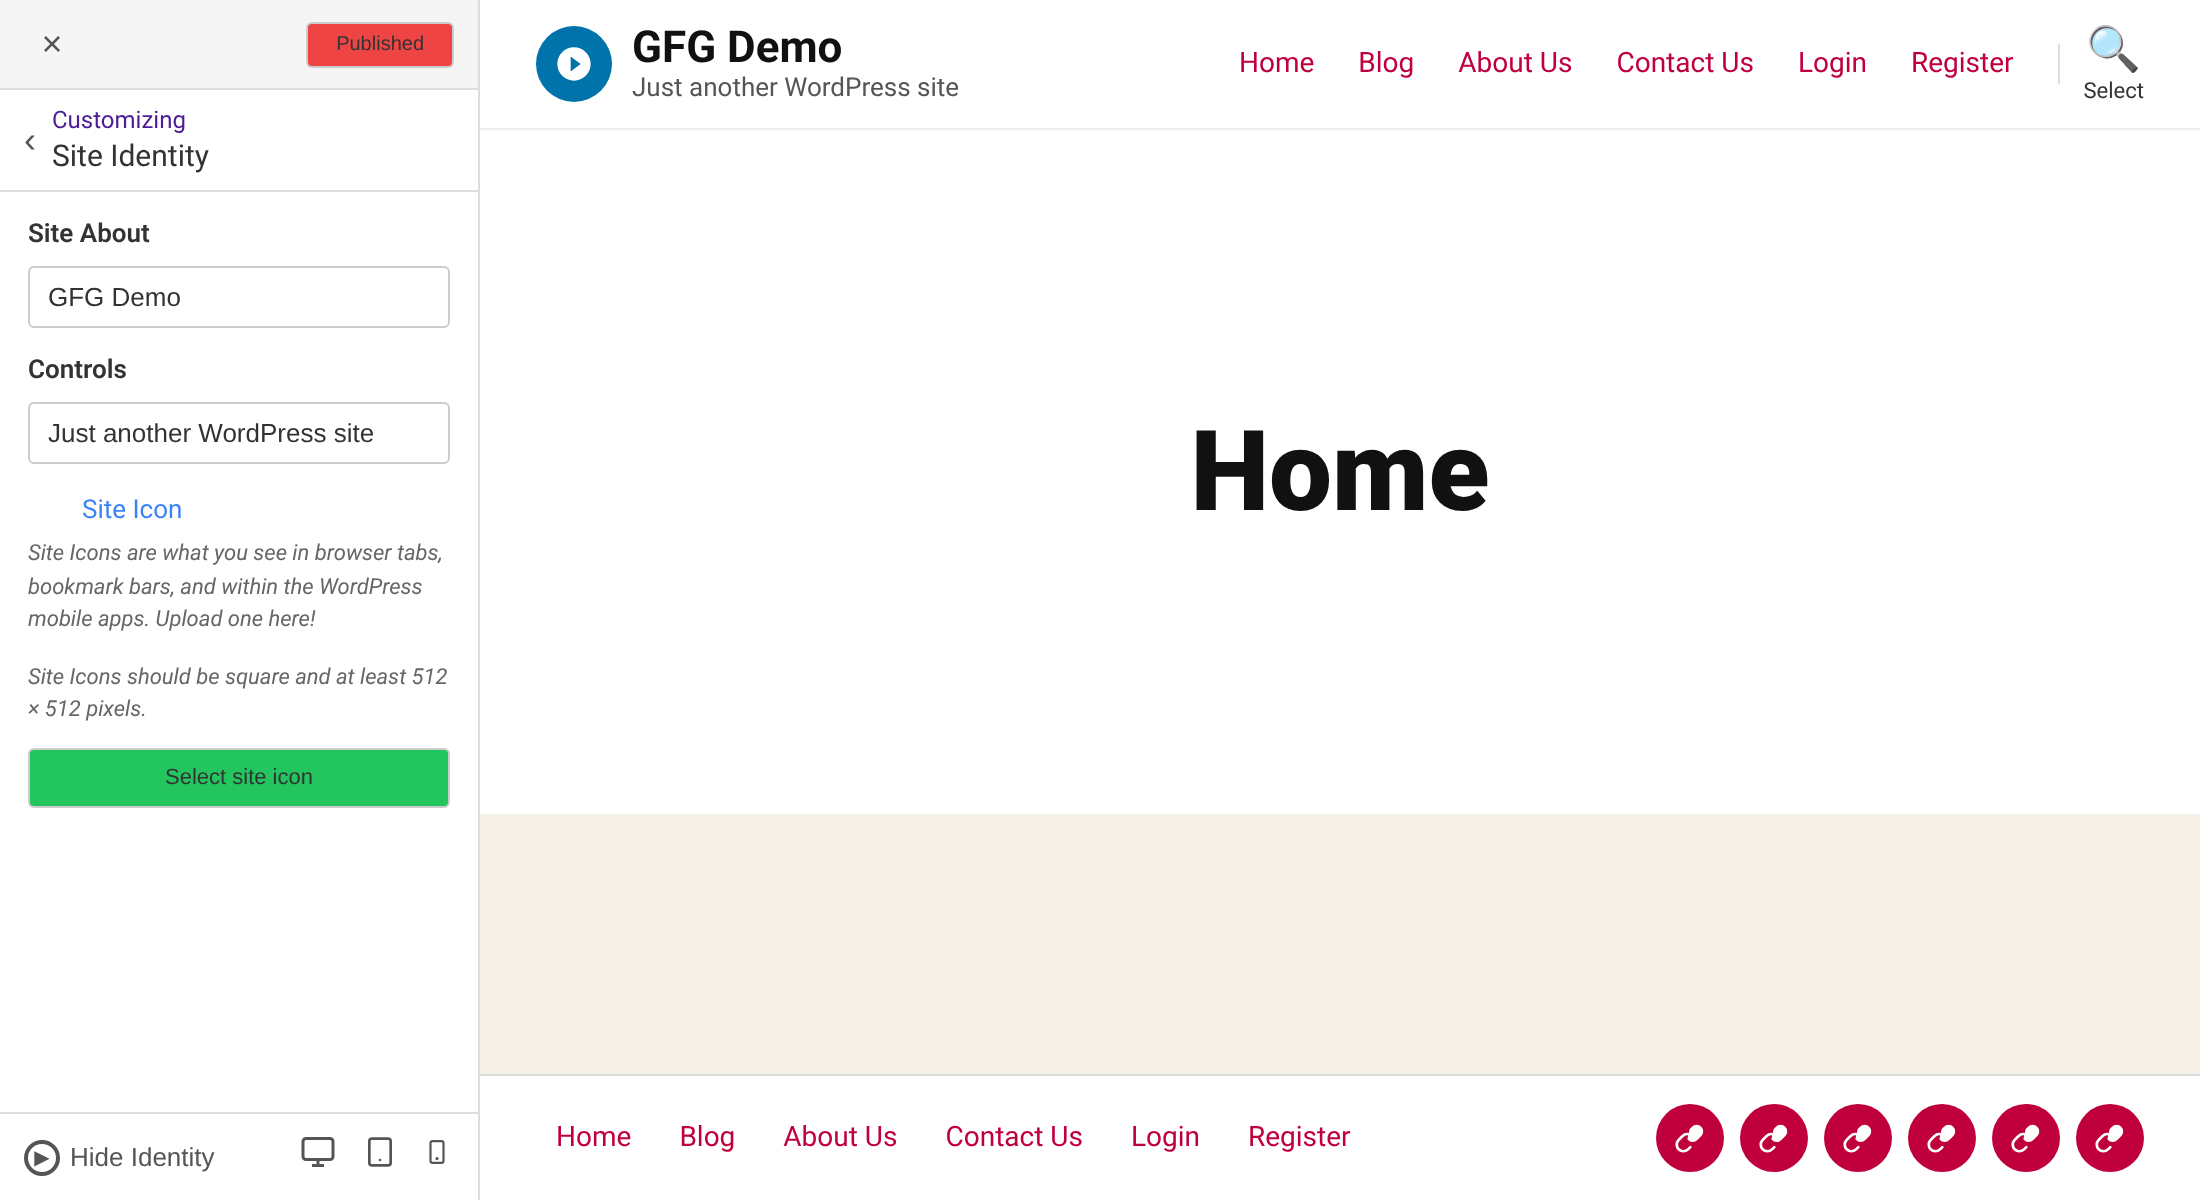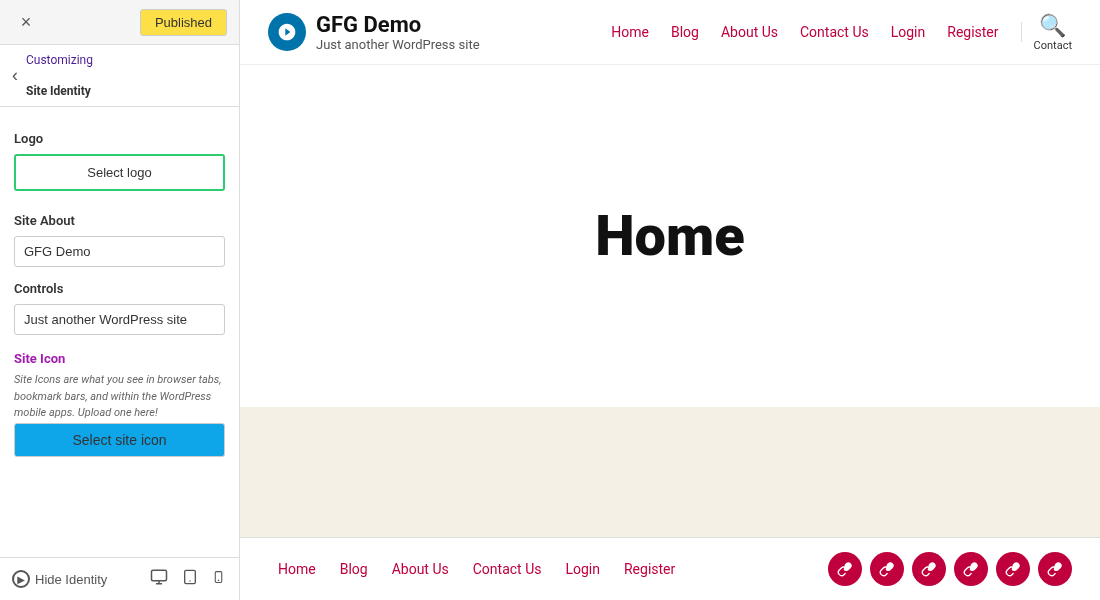--- a/index.html
+++ b/index.html
@@ -2,33 +2,33 @@
 <html><head>
   <meta charset="utf-8">
   <style>
     * { box-sizing: border-box; margin: 0; padding: 0; }
     body { font-family: -apple-system, BlinkMacSystemFont, 'Segoe UI', Roboto, sans-serif; width: 1100px; height: 600px; overflow: hidden; display: flex; flex-direction: column; background: #fff; }
 
     
     .left-panel { width: 240px; height: 100%; background: #fff; border-right: 1px solid #ddd; display: flex; flex-direction: column; flex-shrink: 0; overflow: hidden; }
     .panel-header { display: flex; align-items: center; justify-content: space-between; padding: 8px 12px; border-bottom: 1px solid #ddd; background: #f5f5f5; flex-shrink: 0; }
     .close-btn { background: none; border: none; cursor: pointer; font-size: 18px; color: #555; width: 28px; height: 28px; display: flex; align-items: center; justify-content: center; }
-    .published-btn { background: #fde047; border: 1px solid #ccc; border-radius: 3px; padding: 5px 14px; font-size: 13px; color: #333; cursor: pointer; }
+    .published-btn { background: #ef4444; border: 1px solid #ccc; border-radius: 3px; padding: 5px 14px; font-size: 10px; color: #333; cursor: pointer; }
     .panel-nav { display: flex; align-items: center; padding: 8px 12px; border-bottom: 1px solid #ddd; flex-shrink: 0; }
     .back-arrow { background: none; border: none; cursor: pointer; font-size: 18px; color: #555; margin-right: 8px; }
     .panel-nav-title { font-size: 12px; color: #4c1d95; }
-    .panel-main-title { font-size: 12px; font-weight: 700; color: #333; margin-top: 17px; }
+    .panel-main-title { font-size: 15px; font-weight: 400; color: #333; margin-top: 2px; }
     .panel-section-label { font-size: 13px; font-weight: 600; color: #333; margin-bottom: 8px; }
     .select-logo-btn { width: 100%; background: #fff; border: 2px solid #2ecc71; border-radius: 3px; padding: 9px; font-size: 13px; color: #333; cursor: pointer; margin-bottom: 14px; }
     .input-field { width: 100%; border: 1px solid #ccc; border-radius: 3px; padding: 7px 9px; font-size: 13px; color: #333; margin-bottom: 4px; outline: none; }
     .section-divider { margin-top: 10px; margin-bottom: 8px; }
-    .site-icon-label { font-size: 13px; font-weight: 700; color: #a21caf; margin-bottom: 6px; }
-    .site-icon-desc { font-size: 11px; color: #666; line-height: 1.5; margin-bottom: 1px; font-style: italic; }
+    .site-icon-label { font-size: 13px; font-weight: 400; color: #3b82f6; margin-bottom: 6px; margin-left: 27px; }
+    .site-icon-desc { font-size: 11px; color: #666; line-height: 1.5; margin-bottom: 12px; font-style: italic; }
     .site-icon-note { font-size: 11px; color: #666; line-height: 1.5; margin-bottom: 10px; font-style: italic; }
-    .select-icon-btn { width: 100%; background: #0ea5e9; border: 1px solid #ccc; border-radius: 3px; padding: 8px; font-size: 14px; color: #333; cursor: pointer; }
+    .select-icon-btn { width: 100%; background: #22c55e; border: 1px solid #ccc; border-radius: 3px; padding: 8px; font-size: 11px; color: #333; cursor: pointer; }
     .panel-footer { display: flex; align-items: center; justify-content: space-between; padding: 8px 12px; border-top: 1px solid #ddd; flex-shrink: 0; background: #fff; }
     .hide-controls { display: flex; align-items: center; gap: 6px; background: none; border: none; cursor: pointer; font-size: 13px; color: #555; }
     .device-icons { display: flex; gap: 10px; }
     .device-btn { background: none; border: none; cursor: pointer; font-size: 16px; color: #555; padding: 2px; }
 
     
     .main-area { flex: 1; display: flex; flex-direction: column; overflow: hidden; position: relative; }
     .site-header { display: flex; align-items: center; justify-content: space-between; padding: 12px 28px; border-bottom: 1px solid #eee; background: #fff; flex-shrink: 0; }
     .site-brand { display: flex; align-items: center; gap: 10px; }
     .brand-logo { width: 38px; height: 38px; border-radius: 50%; background: #0073aa; display: flex; align-items: center; justify-content: center; }
@@ -82,38 +82,35 @@
       <div class="panel-nav">
         <button class="back-arrow">‹</button>
         <div>
           <div class="panel-nav-title">Customizing</div>
           <div class="panel-main-title">Site Identity</div>
         </div>
       </div>
 
       <div class="panel-scroll-area">
 
-        <div class="section-divider">
-          <div class="panel-section-label">Logo</div>
-          <button class="select-logo-btn">Select logo</button>
-        </div>
 
         <div style="margin-bottom:10px;">
           <div class="panel-section-label">Site About</div>
           <input class="input-field" type="text" value="GFG Demo" style="">
         </div>
 
         <div style="margin-bottom:12px;">
           <div class="panel-section-label">Controls</div>
           <input class="input-field" type="text" value="Just another WordPress site" style="">
         </div>
 
         <div>
           <div class="site-icon-label">Site Icon</div>
           <div class="site-icon-desc">Site Icons are what you see in browser tabs, bookmark bars, and within the WordPress mobile apps. Upload one here!</div>
+          <div class="site-icon-note">Site Icons should be square and at least 512 × 512 pixels.</div>
           <button class="select-icon-btn">Select site icon</button>
         </div>
       </div>
 
       <div class="panel-footer">
         <button class="hide-controls">
           <span style="display:inline-flex;align-items:center;gap:5px;">
             <span style="width:18px;height:18px;border-radius:50%;border:2px solid #555;display:inline-flex;align-items:center;justify-content:center;font-size:10px;">▶</span>
             <span>Hide Identity</span>
           </span>
@@ -160,21 +157,21 @@
       <div class="site-nav">
         <a class="nav-link">Home</a>
         <a class="nav-link">Blog</a>
         <a class="nav-link">About Us</a>
         <a class="nav-link">Contact Us</a>
         <a class="nav-link">Login</a>
         <a class="nav-link">Register</a>
         <div class="nav-separator"></div>
         <div class="search-area">
           <span class="search-icon-lrg">🔍</span>
-          <span class="search-label">Contact</span>
+          <span class="search-label">Select</span>
         </div>
       </div>
     </div>
 
     <div class="hero-section">
       <h1 class="hero-title">Home</h1>
     </div>
 
     <div class="tan-section"></div>
 

